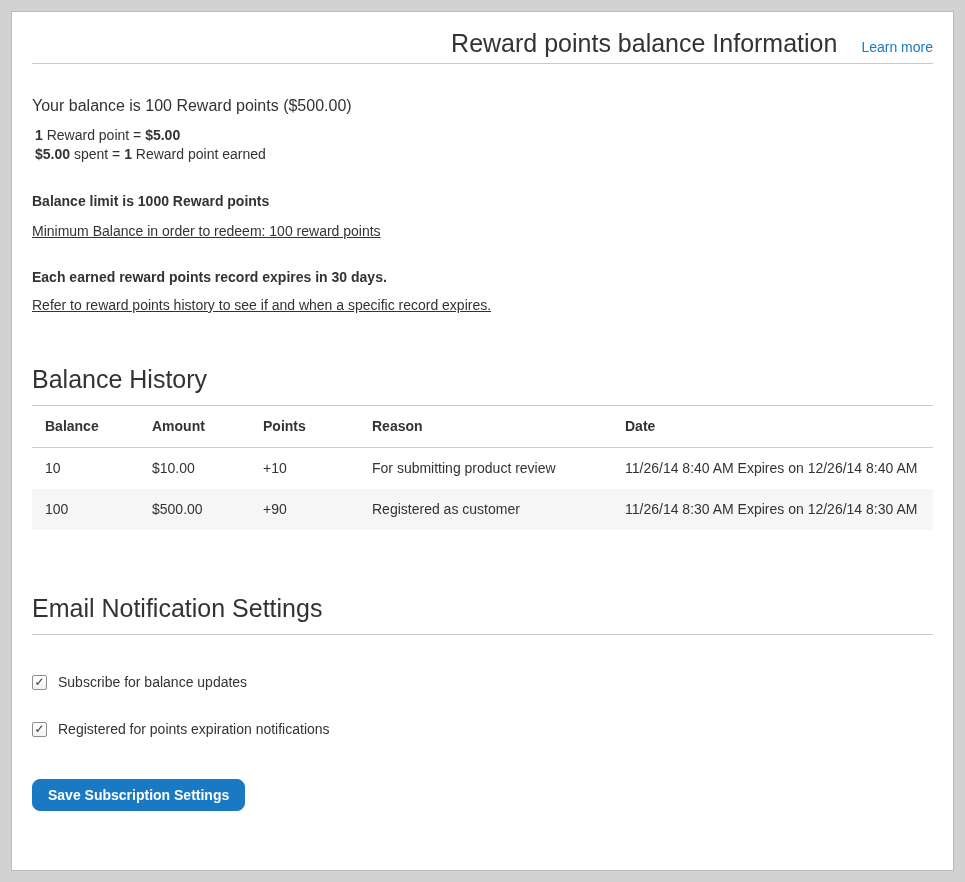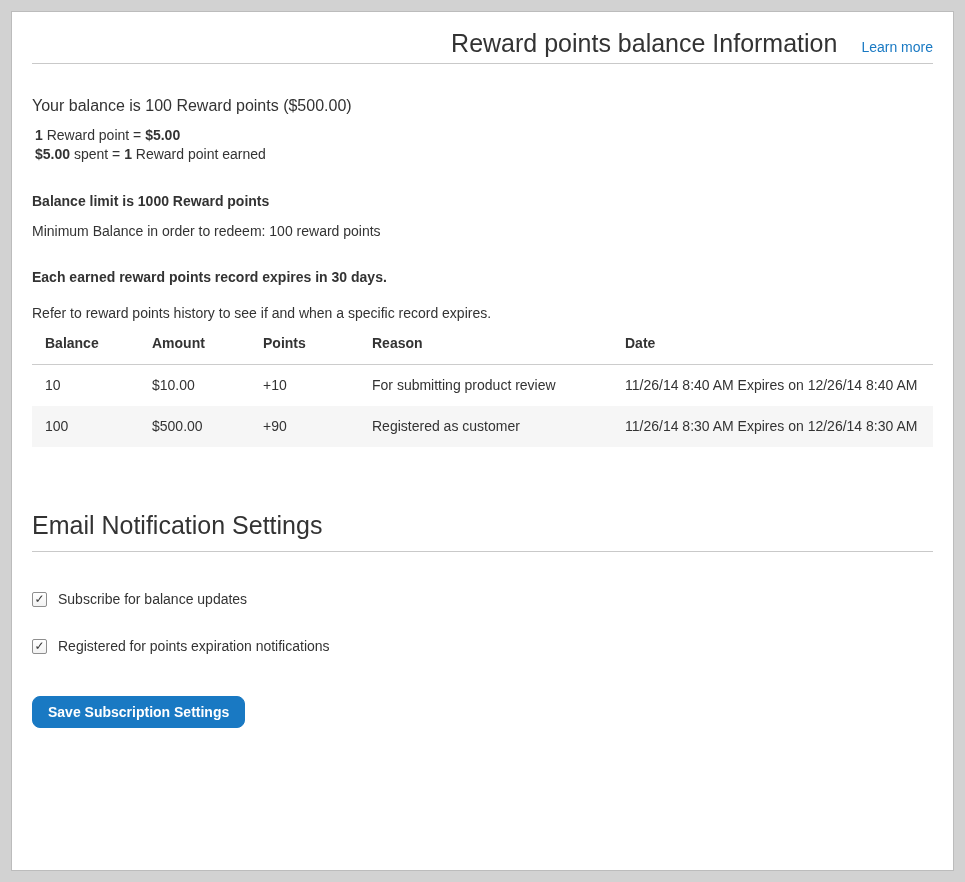--- a/index.html
+++ b/index.html
@@ -58,23 +58,24 @@
     margin: 9px 0 0 3px;
     font-size: 14px;
     line-height: 19px;
   }
   .rates b { font-weight: 700; }
   .sub-heading.limit { margin-top: 27px; }
   .plain-line {
     margin: 10px 0 0 0;
     font-size: 14px;
     line-height: 20px;
+    text-decoration: underline;
   }
   .sub-heading.expiry { margin-top: 26px; }
-  .plain-line.expiry-note { margin-top: 16px; }
+  .plain-line.expiry-note { margin-top: 8px; }
   
   h2.section-title {
     margin: 47px 0 0 0;
     padding-bottom: 9px;
     font-size: 25px;
     font-weight: 300;
     color: #333333;
     line-height: 34px;
     border-bottom: 1px solid #c9c9c9;
   }
@@ -164,20 +165,21 @@
     <div><b>$5.00</b><span> spent = </span><b>1</b><span> Reward point earned</span></div>
   </div>
 
   <p class="sub-heading limit">Balance limit is 1000 Reward points</p>
   <p class="plain-line">Minimum Balance in order to redeem: 100 reward points</p>
 
   <p class="sub-heading expiry">Each earned reward points record expires in 30 days.</p>
   <p class="plain-line expiry-note">Refer to reward points history to see if and when a specific record expires.</p>
 
   
+  <h2 class="section-title">Balance History</h2>
 
   <table class="history">
     <colgroup>
       <col class="c-balance">
         <col class="c-amount">
         <col class="c-points">
         <col class="c-reason">
         <col class="c-date">
     </colgroup>
     <thead>

